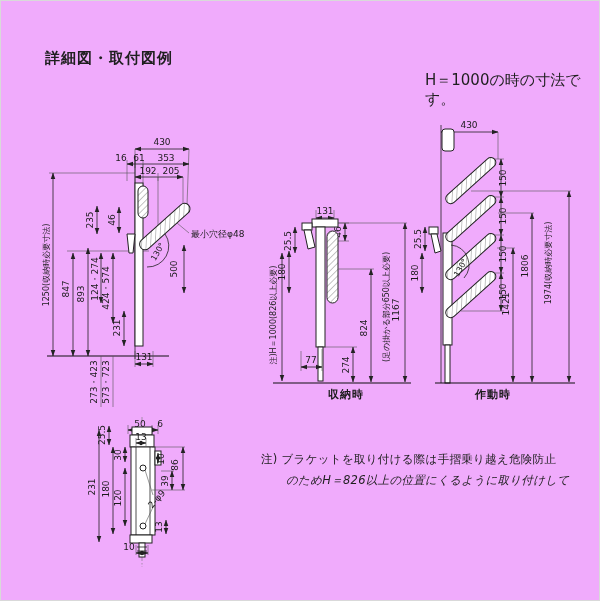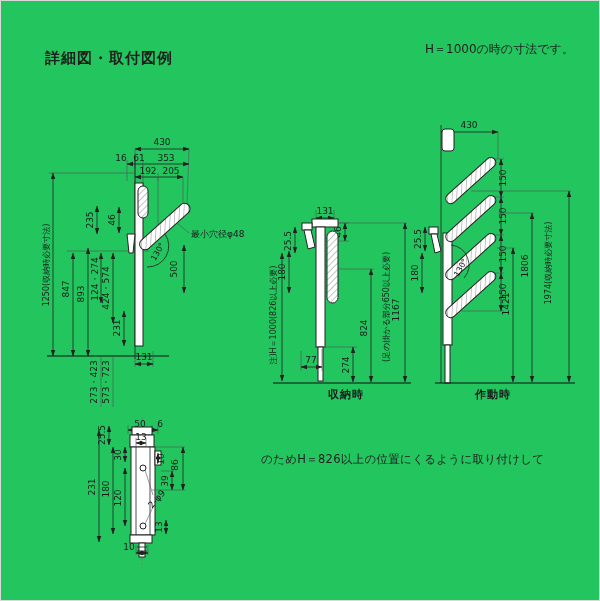--- a/index.html
+++ b/index.html
@@ -1,21 +1,21 @@
 <!DOCTYPE html>
 <html><head>
 <meta charset="utf-8">
 <style>
   html,body{margin:0;padding:0;background:#fff;}
-  #stage{position:relative;width:598px;height:599px;border:1px solid #d9d9d9;background:#22c55e;overflow:hidden;
+  #stage{position:relative;width:598px;height:599px;border:1px solid #d9d9d9;background:#f0abfc;overflow:hidden;
          font-family:"DejaVu Sans",sans-serif;color:#1f1f1f;}
   .title{position:absolute;left:44px;top:48px;font-size:15px;font-weight:bold;letter-spacing:1px;}
-  .subtitle{position:absolute;left:424px;top:40px;font-size:12px;}
+  .subtitle{position:absolute;left:424px;top:70px;font-size:15px;}
   .note{position:absolute;left:260px;top:448px;font-size:11.5px;line-height:1.8;letter-spacing:.3px;}
-  .note .ind{}
+  .note .ind{margin-left:25px;font-style:italic;}
   svg{position:absolute;left:0;top:0;}
   svg text{font-family:"DejaVu Sans",sans-serif;font-size:9px;fill:#1a1a1a;}
   text.sm{font-size:8px;}
   text.cap{font-size:11px;font-weight:600;letter-spacing:1px;}
   .dl{stroke:#222;stroke-width:.8;fill:none;}
   .ext{stroke:#555;stroke-width:.6;fill:none;}
   .body{fill:#fff;stroke:#222;stroke-width:1;}
   .hatch{stroke:#222;stroke-width:1;}
   .gnd{stroke:#111;stroke-width:1.2;fill:none;}
   .cl{stroke:#777;stroke-width:.6;stroke-dasharray:6 2 1.5 2;fill:none;}
@@ -239,16 +239,17 @@
       <line class="dl" x1="136" y1="546" x2="146" y2="546"></line>
       <line class="dl" x1="136" y1="550" x2="146" y2="550"></line>
       <line class="ext" x1="135" y1="544" x2="135" y2="554"></line>
       <line class="ext" x1="147" y1="544" x2="147" y2="554"></line>
       <line class="dl" x1="135" y1="552" x2="147" y2="552" marker-start="url(#ar)" marker-end="url(#ar)"></line>
       <text x="128" y="549" text-anchor="middle">10</text>
     </g>
   </svg>
 
   <div class="note">
+    <div>注) ブラケットを取り付ける際は手摺乗り越え危険防止</div>
     <div class="ind">のためH＝826以上の位置にくるように取り付けして</div>
   </div>
 
 </div>
 
 </body></html>

